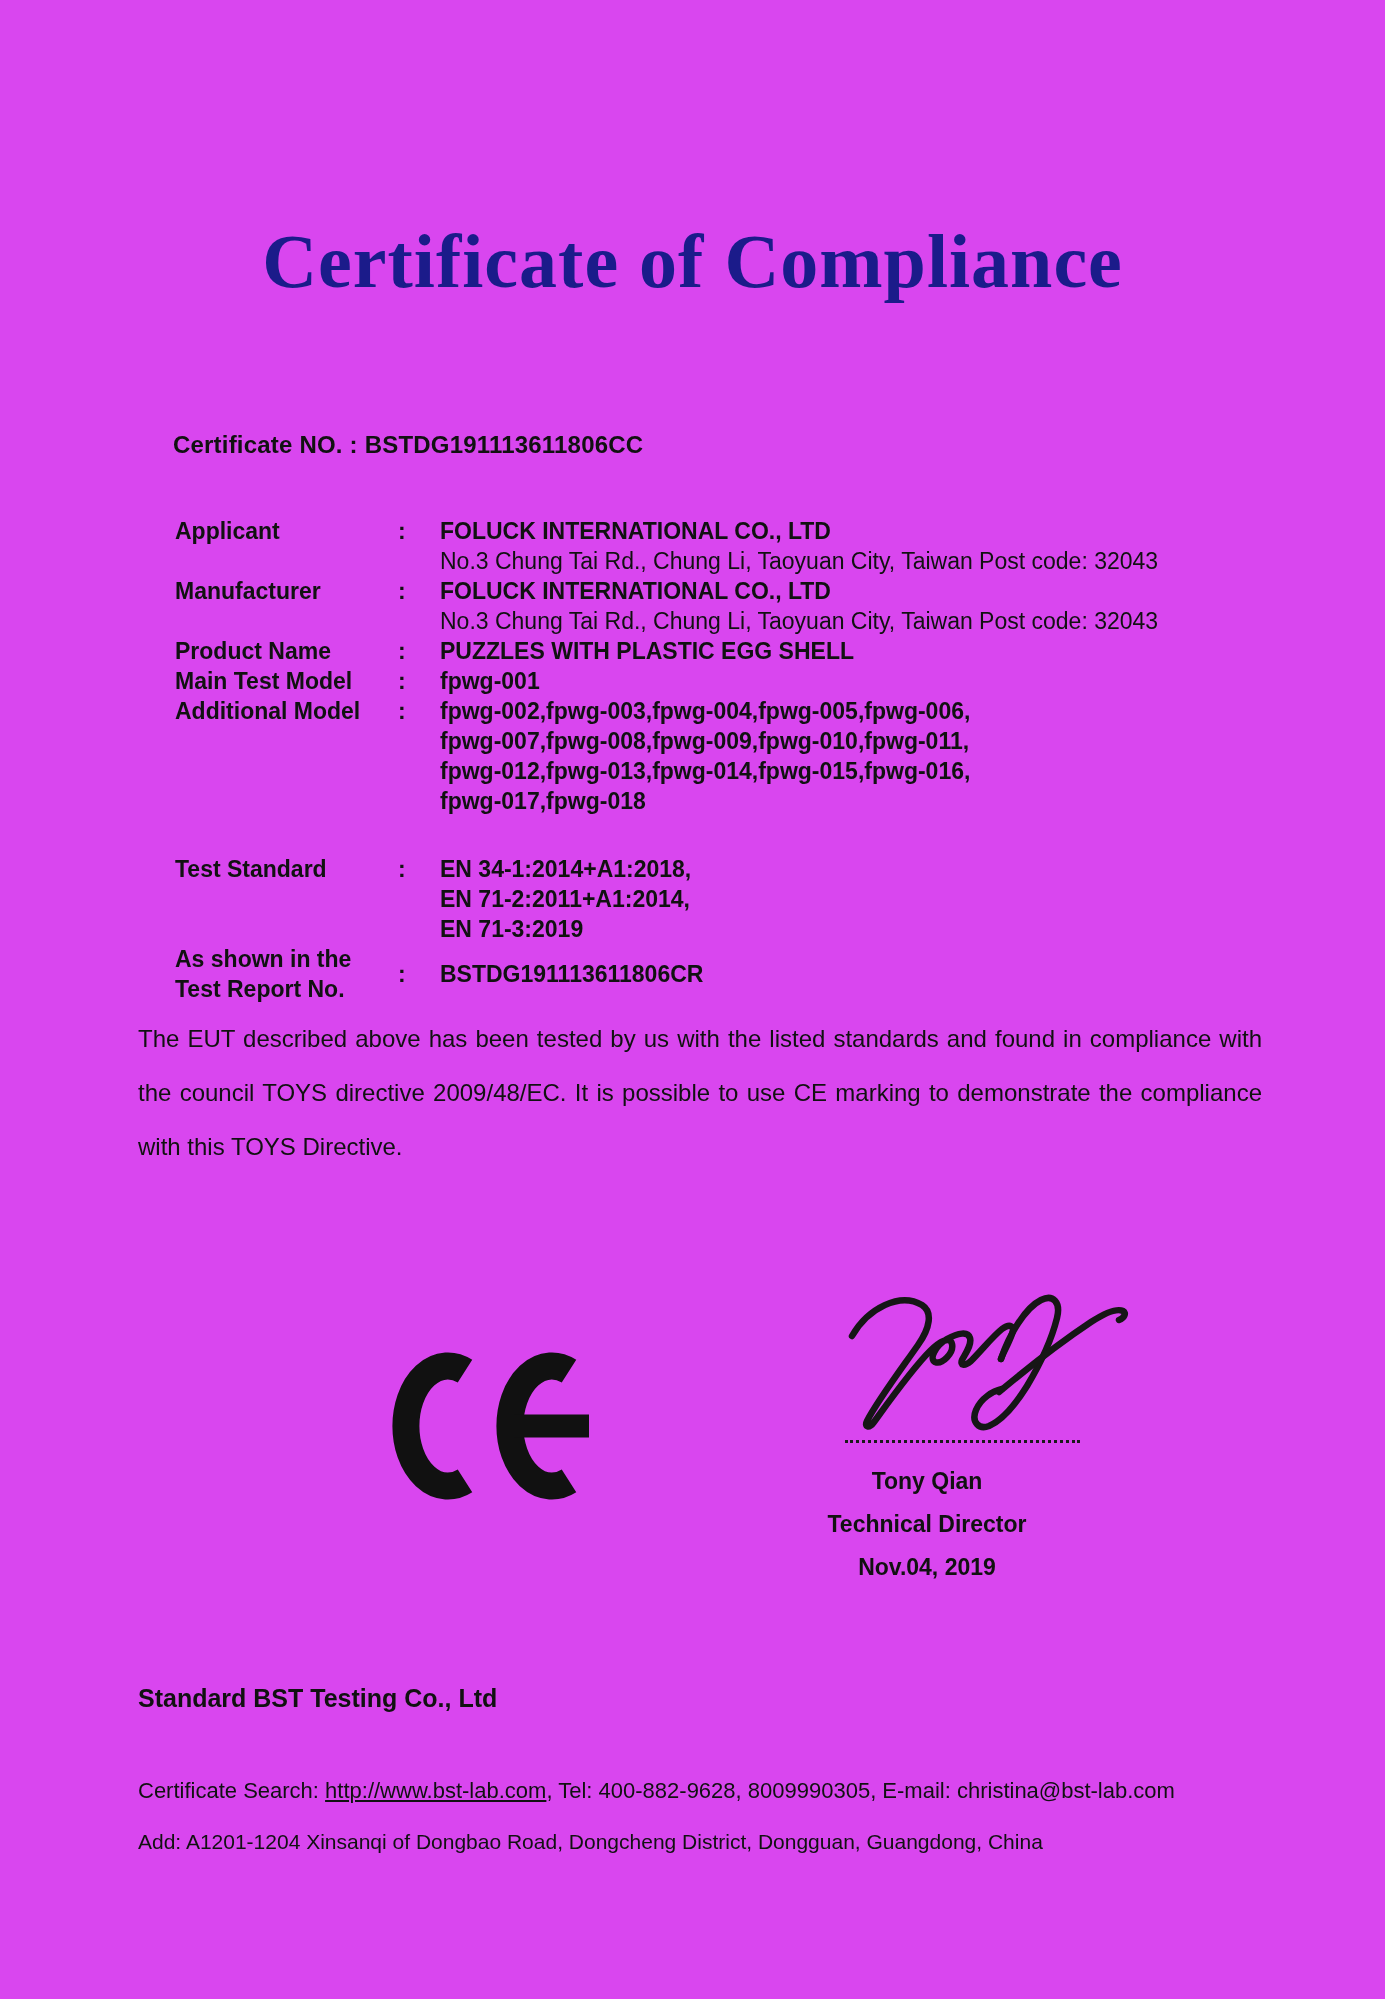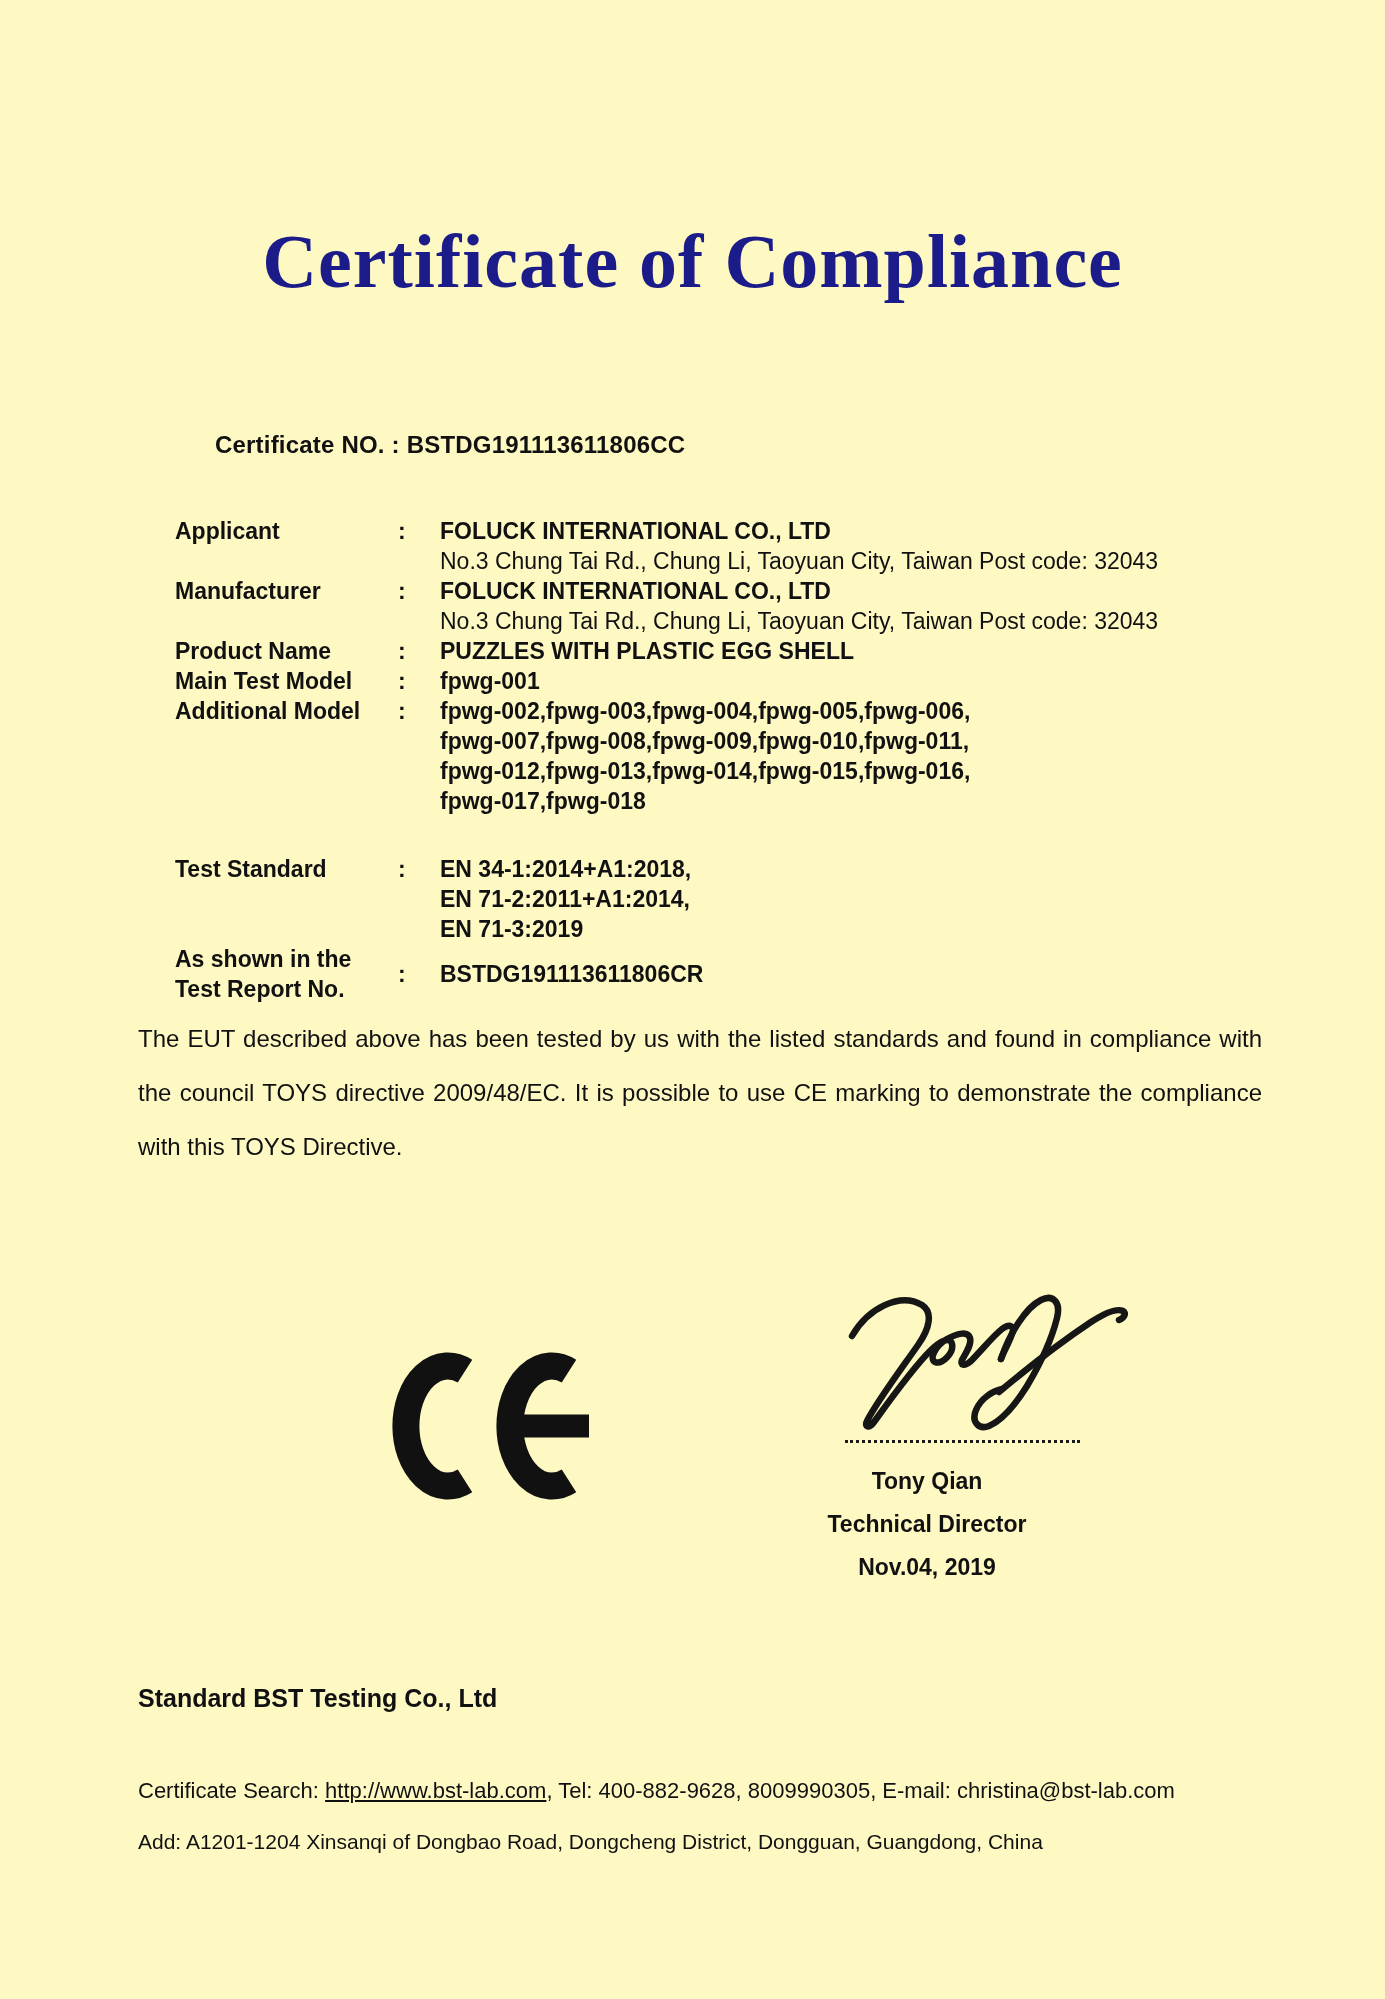--- a/index.html
+++ b/index.html
@@ -1,39 +1,38 @@
 <!DOCTYPE html>
 <html><head>
 <meta charset="utf-8">
 <style>
   html,body{margin:0;padding:0;background:#e8e8e8;}
   .page{
     position:relative;
     width:1385px;height:1999px;
     margin:0 auto;
-    background:#fef9c3;
+    background:#d946ef;
     font-family:"Liberation Sans",sans-serif;
     color:#111;
     overflow:hidden;
   }
   .doc-title{
     position:absolute;top:218px;left:0;width:100%;
     text-align:center;
     font-family:"Liberation Serif","DejaVu Serif",serif;
     font-weight:bold;
     font-size:76px;
     color:#1b1b8a;
     letter-spacing:1px;
     white-space:nowrap;
   }
   .cert-no{
     position:absolute;top:431px;left:173px;
     font-size:24px;font-weight:bold;
     letter-spacing:0.2px;
-    margin-left:42px;
   }
   .info-table{
     position:absolute;top:516px;left:175px;width:1095px;
     font-size:23px;line-height:30px;
   }
   .row{display:flex;align-items:flex-start;}
   .row.center{align-items:center;}
   .row.gap-top{margin-top:38px;}
   .cell-label{width:223px;font-weight:bold;flex:0 0 auto;}
   .cell-colon{width:42px;font-weight:bold;flex:0 0 auto;}

